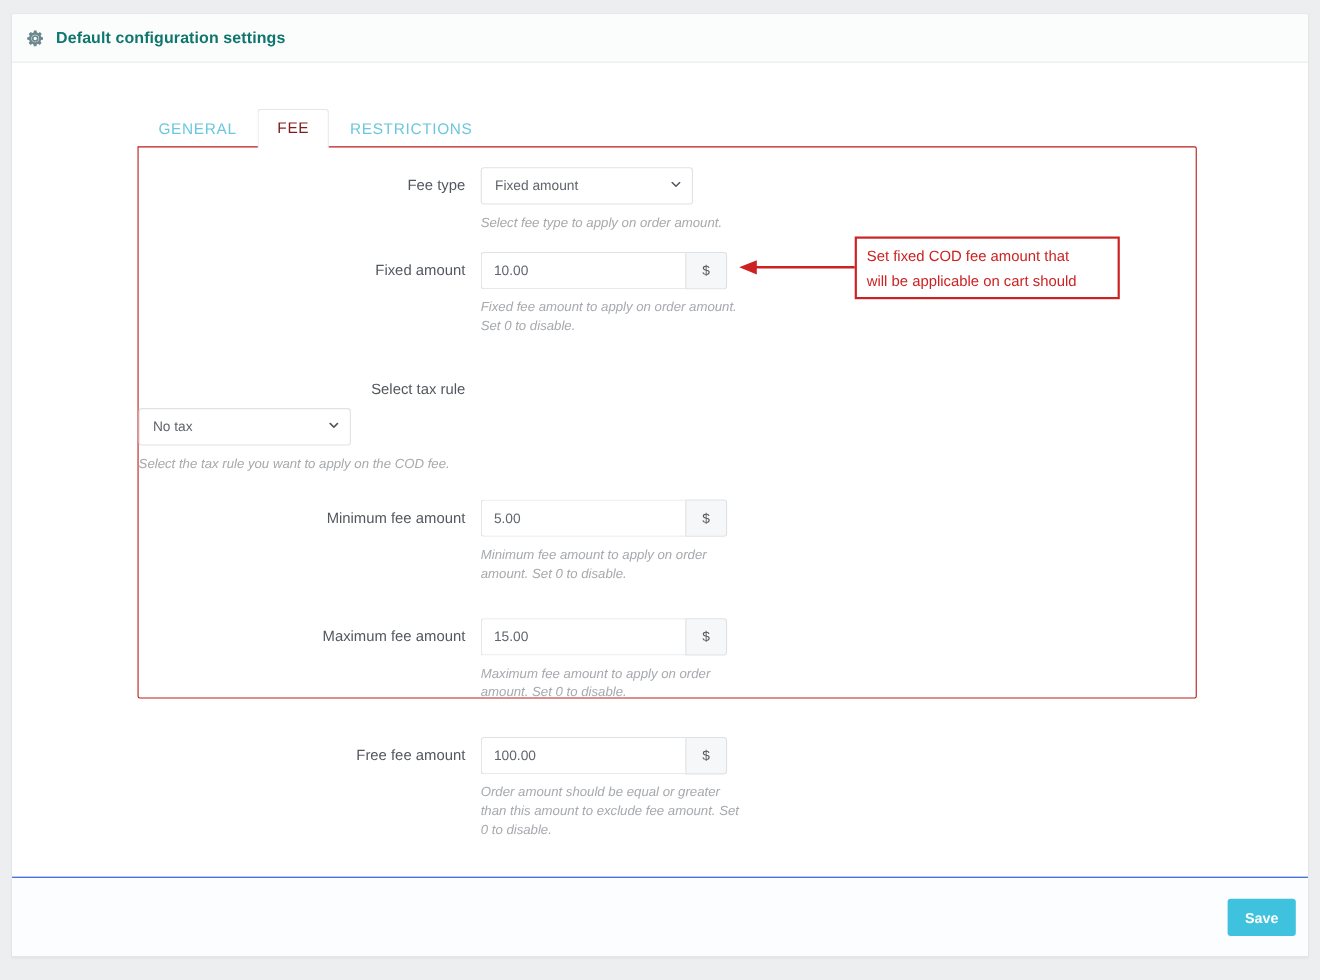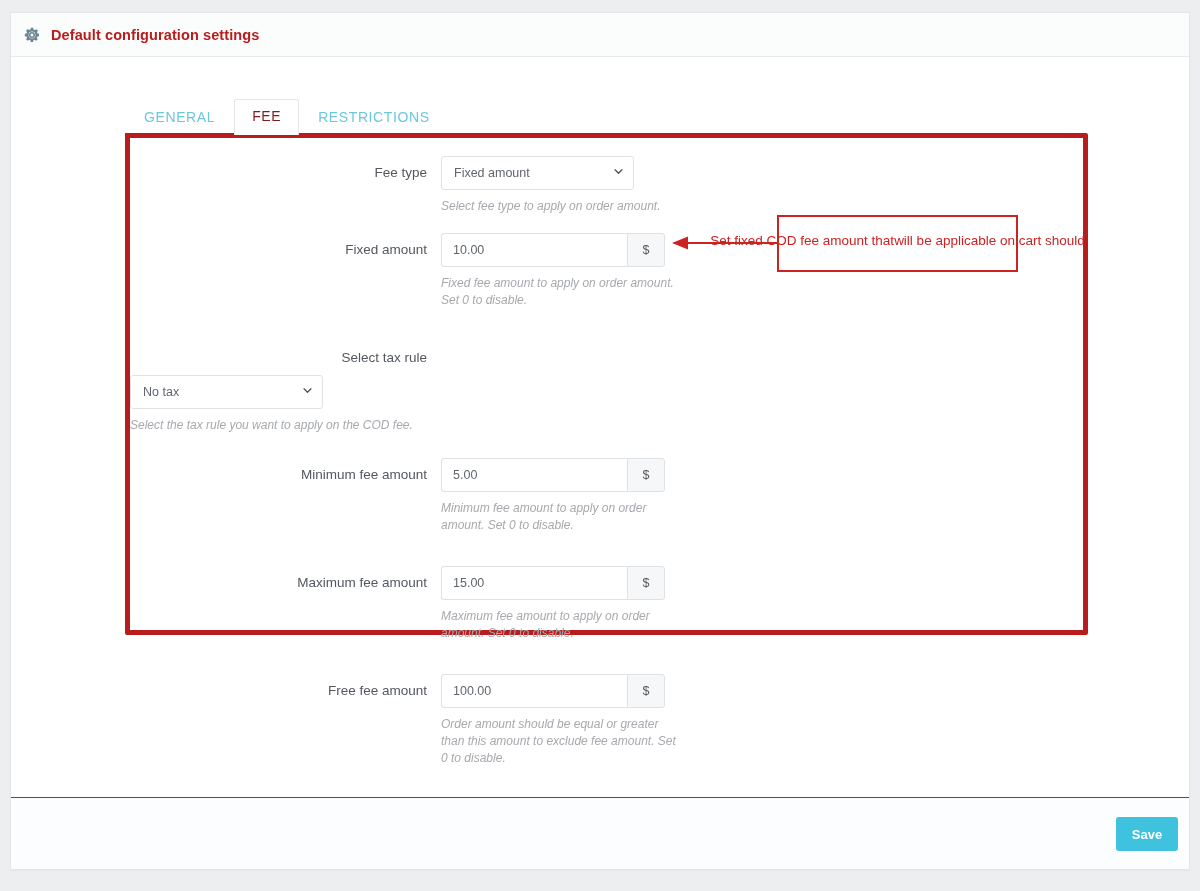--- a/index.html
+++ b/index.html
@@ -43,21 +43,21 @@
     width: 18px; height: 18px;
     margin-right: 10px;
     display: inline-block;
     color: #6c868e;
     flex: 0 0 auto;
   }
   .gear-icon svg { display: block; }
   .card-title {
     font-size: 14.5px;
     font-weight: bold;
-    color: #b91c1c;
+    color: #0f766e;
     letter-spacing: 0.1px;
   }
 
   
   .card-body {
     position: absolute;
     left: 0; top: 45px;
     right: 0; bottom: 73px;
     background: #ffffff;
   }
@@ -93,21 +93,21 @@
     padding: 9px 17px 11px 17px;
     text-align: center;
   }
 
   
   .tab-panel {
     position: absolute;
     left: 114px; top: 75px;
     width: 963px; height: 502px;
     background: #ffffff;
-    border: 5px solid #b91c1c;
+    border: 1px solid #b91c1c;
     border-radius: 0 2px 2px 2px;
   }
 
   .form {
     position: absolute;
     left: 0; top: 18px;
     width: 100%;
   }
 
   .form-row {
@@ -206,22 +206,23 @@
 
   
   .annotation-box {
     position: absolute;
     left: 777px; top: 215px;
     width: 241px; height: 57px;
     border: 2px solid #cc2222;
     background: #ffffff;
     z-index: 10;
     display: flex;
+    flex-direction: column;
     justify-content: center;
-    padding: 12px 9px;
+    padding: 0 9px;
   }
   .annotation-line {
     font-family: "Liberation Sans", sans-serif;
     font-size: 13.5px;
     color: #cc2222;
     line-height: 23px;
     white-space: nowrap;
   }
   .annotation-arrow {
     position: absolute;

